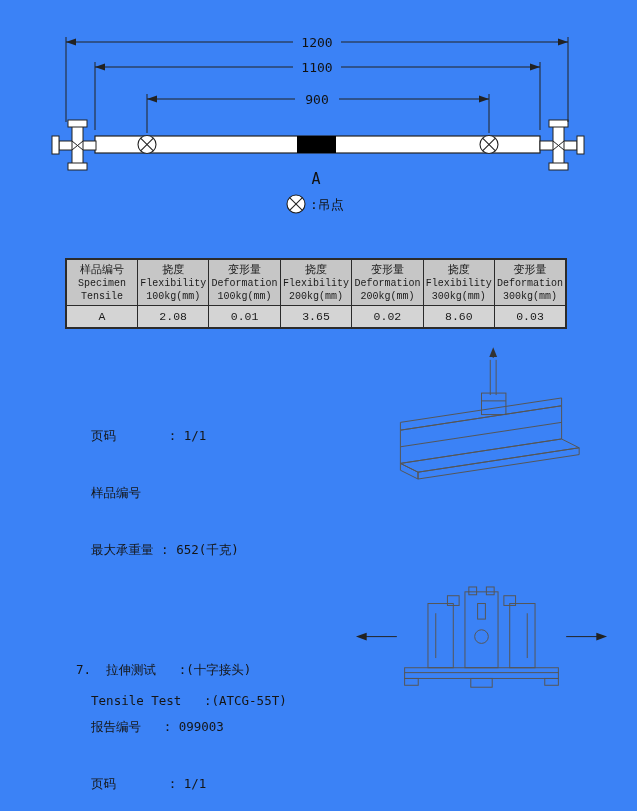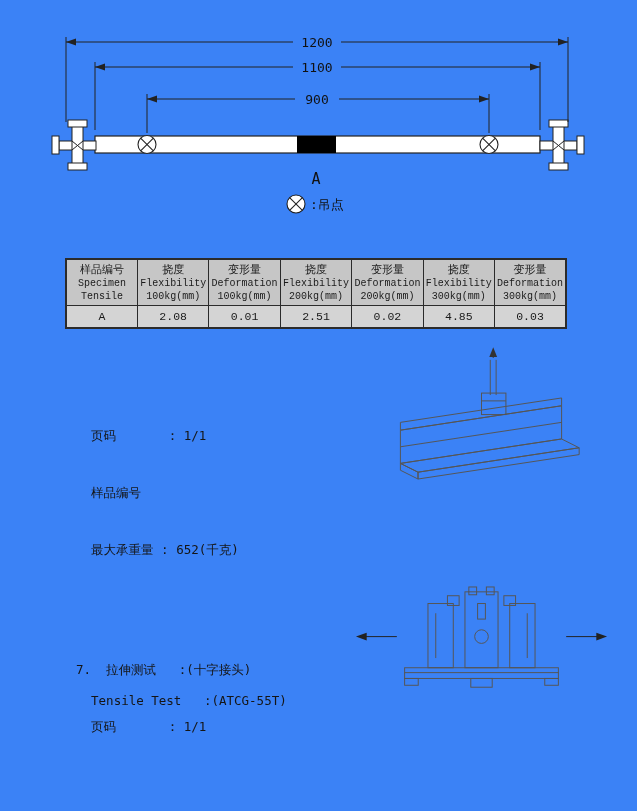--- a/index.html
+++ b/index.html
@@ -165,23 +165,23 @@
           <div class="h-en">Deformation</div>
           <div class="h-en">300kg(mm)</div>
         </th>
       </tr>
     </thead>
     <tbody>
       <tr>
         <td>A</td>
         <td>2.08</td>
         <td>0.01</td>
-        <td>2.51</td>
+        <td>3.65</td>
         <td>0.02</td>
-        <td>4.85</td>
+        <td>8.60</td>
         <td>0.03</td>
       </tr>
     </tbody>
   </table>
 
   <div class="text-block sec2-text">
     <div class="cn-block">
       <div>  页码       : 1/1</div>
       <div>  样品编号</div>
       <div>  最大承重量 : 652(千克)</div>
@@ -215,20 +215,21 @@
 
       <polygon points="43,129 208,104 208,111 43,136"></polygon>
 
       <polygon points="25,120 43,129 43,136 25,127"></polygon>
     </g>
   </svg>
 
   <div class="text-block sec3-text">
     <div class="cn-block">
       <div>7.  拉伸测试   :(十字接头)</div>
+      <div>  报告编号   : 099003</div>
       <div>  页码       : 1/1</div>
       
       
     </div>
     
   </div>
 
   <svg class="fig fig-cross" viewBox="0 0 262 112">
     <g stroke="#555" stroke-width="1" fill="none">
 

